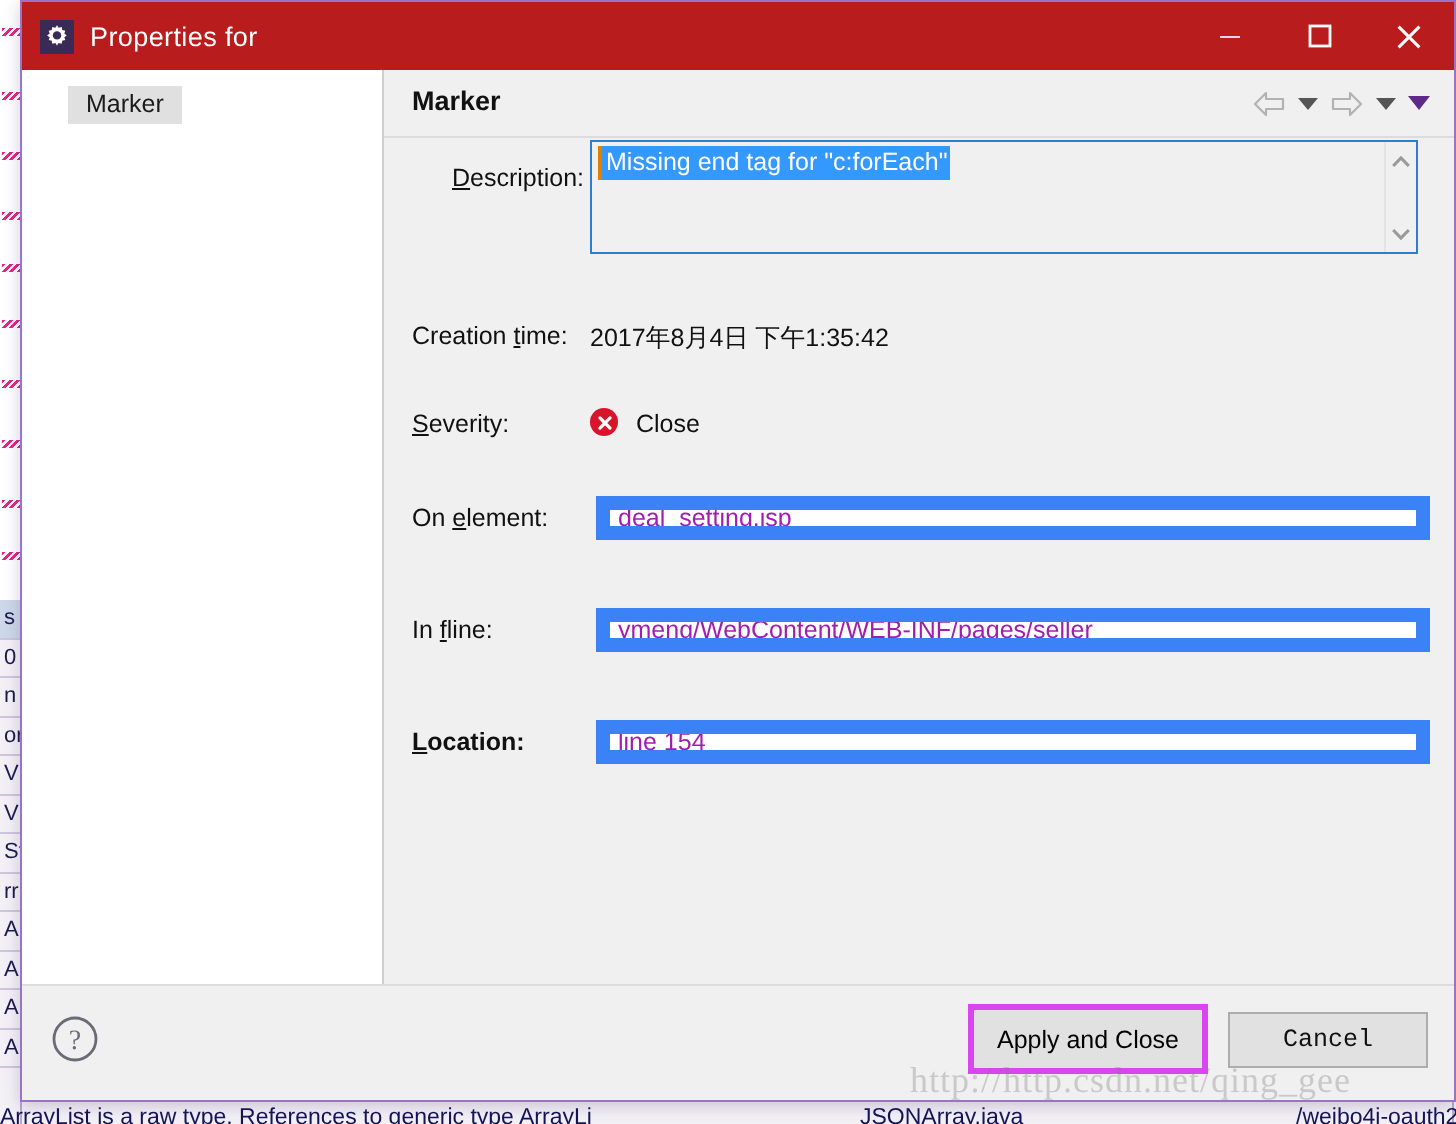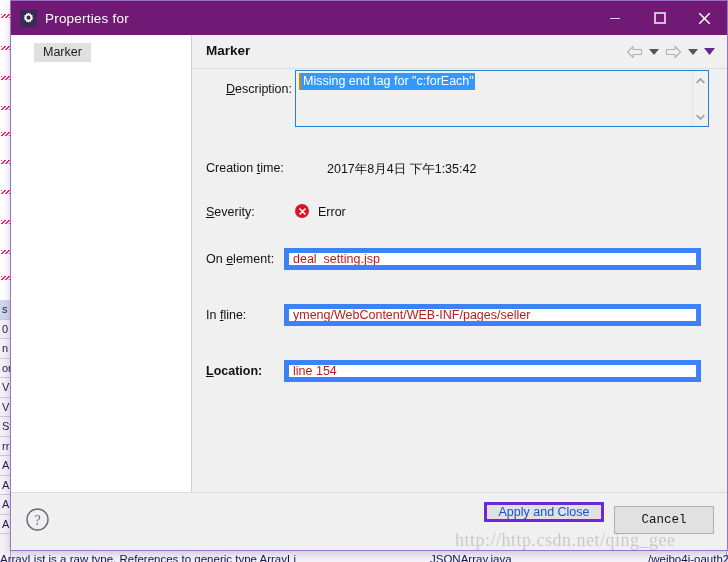--- a/index.html
+++ b/index.html
@@ -66,21 +66,21 @@
     width: 718px; height: 551px;
     background: #f0f0f0;
     border: 1px solid #9a72c8;
     box-sizing: border-box;
     box-shadow: 0 2px 8px rgba(60,30,90,.22);
   }
 
   .titlebar {
     position: relative;
     height: 34px;
-    background: #701a75;
+    background: #b91c1c;
     display: flex; align-items: center;
   }
   .title-icon {
     width: 17px; height: 17px; margin-left: 9px; margin-right: 8px;
     background: #3a2a56;
     display: flex; align-items: center; justify-content: center;
     flex: 0 0 auto;
   }
   .title-icon svg { display: block; }
   .title-text {
@@ -170,26 +170,26 @@
   }
 
   .sev-icon {
     position: absolute; left: 103px; top: 140px;
     width: 14px; height: 14px; border-radius: 50%;
     background: #d8142a;
     display: flex; align-items: center; justify-content: center;
   }
 
   .text-input {
-    position: absolute; left: 92px; height: 22px;
+    position: absolute; left: 106px; height: 22px;
     width: 417px;
     background: #ffffff;
-    border: 5px solid #3b82f6;
+    border: 7px solid #3b82f6;
     box-sizing: border-box;
-    font-size: 12.5px; color: #b91c1c;
+    font-size: 12.5px; color: #a21caf;
     padding: 0 0 0 4px;
     line-height: 20px;
     font-family: "Liberation Sans", sans-serif;
     outline: none;
   }
 
   
   .footer {
     position: absolute; left: 0; right: 0; bottom: 0; height: 57px;
     background: #f0f0f0;
@@ -203,25 +203,25 @@
     position: absolute; top: 13px; height: 28px;
     background: #e1e1e1;
     border: 1px solid #adadad;
     font-size: 12.5px; color: #111;
     font-family: "Liberation Sans", sans-serif;
     display: flex; align-items: center; justify-content: center;
     cursor: default;
     box-sizing: border-box;
   }
   .btn-apply-wrap {
-    position: absolute; top: 9px; right: 123px; width: 120px; height: 20px;
-    border: 3px solid #6d28d9; box-sizing: border-box;
+    position: absolute; top: 9px; right: 123px; width: 120px; height: 35px;
+    border: 3px solid #d946ef; box-sizing: border-box;
     background: #e1e1e1;
     display: flex; align-items: center; justify-content: center;
-    font-size: 12.5px; color: #1d4ed8; cursor: default;
+    font-size: 12.5px; color: #000000; cursor: default;
   }
   .btn-cancel { right: 13px; width: 100px; font-family: Liberation Mono, monospace; }
 
   .watermark {
     position: absolute; left: 455px; top: 530px;
     font-family: "Liberation Serif", serif;
     font-size: 18px; color: rgba(120,120,120,.33);
     white-space: nowrap; letter-spacing: .5px;
     pointer-events: none;
   }
@@ -419,31 +419,31 @@
               <svg width="9" height="6" viewBox="0 0 9 6">
                   <path d="M0.6 1 L4.5 5 L8.4 1" fill="none" stroke="#9a9a9a" stroke-width="1.6"></path>
                 </svg>
             </div>
           </div>
         </div>
 
         <div class="field-label" style="left:14px; top:126px;">
           <span>Creation </span><u>t</u><span>ime:</span>
         </div>
-        <div class="static-value" style="left:103px; top:126px;margin-left:32px;">2017年8月4日 下午1:35:42</div>
+        <div class="static-value" style="left:103px; top:126px;">2017年8月4日 下午1:35:42</div>
 
         <div class="field-label" style="left:14px; top:170px;">
           <span></span><u>S</u><span>everity:</span>
         </div>
         <div class="sev-icon" style="top:169px;">
           <svg width="9" height="9" viewBox="0 0 10 10">
             <path d="M2.2 2.2 L7.8 7.8 M7.8 2.2 L2.2 7.8" stroke="#ffffff" stroke-width="1.8" stroke-linecap="round"></path>
           </svg>
         </div>
-        <div class="static-value" style="left:126px; top:170px;">Error</div>
+        <div class="static-value" style="left:126px; top:170px;">Close</div>
 
         <div class="field-label" style="left:14px; top:217px;">
           <span>On </span><u>e</u><span>lement:</span>
         </div>
         <input class="text-input" style="top: 213px;" readonly="" value="deal_setting.jsp">
 
         <div class="field-label" style="left:14px; top:273px;">
           <span>In </span><u>f</u><span>line:</span>
         </div>
         <input class="text-input" style="top: 269px;" readonly="" value="ymeng/WebContent/WEB-INF/pages/seller">

